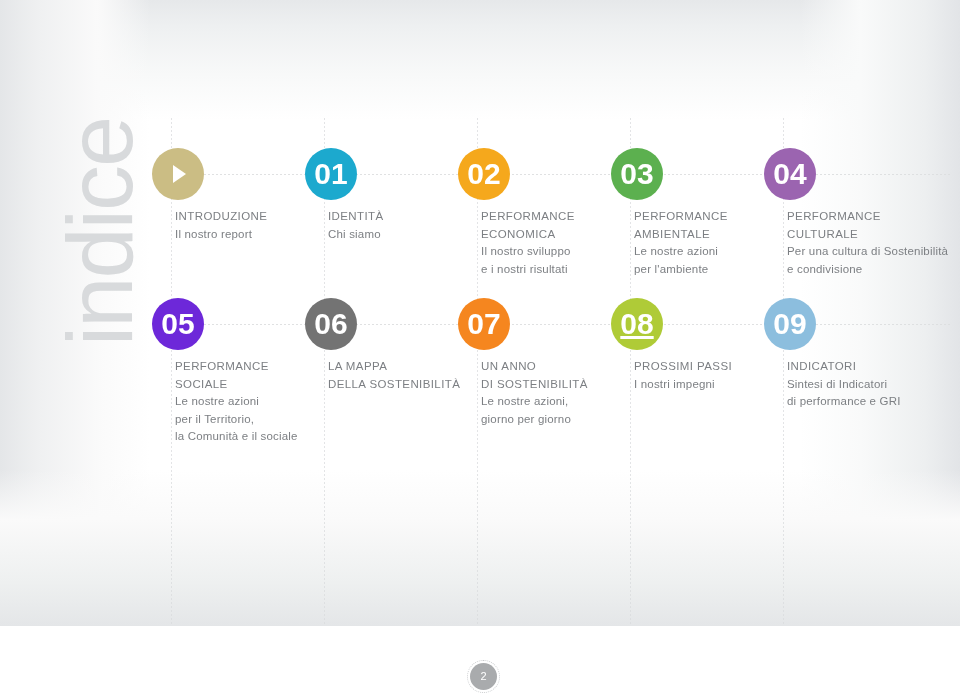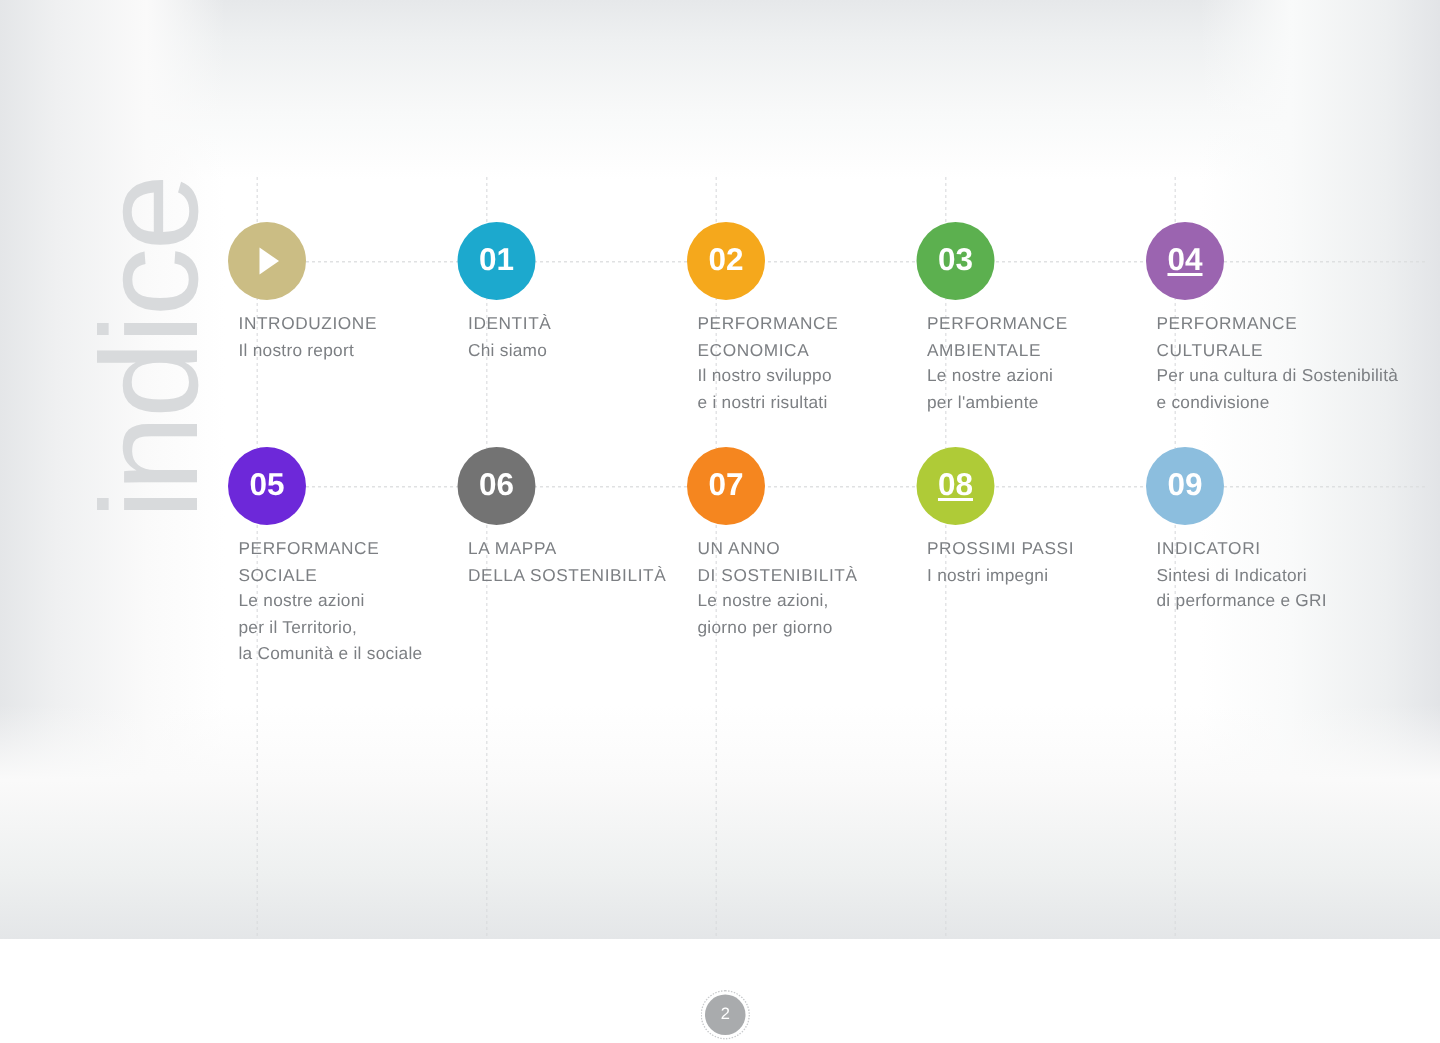--- a/index.html
+++ b/index.html
@@ -103,21 +103,21 @@
   }
 
   .badge {
     position: absolute;
     left: 0;
     top: 0;
     width: 52px;
     height: 52px;
     border-radius: 50%;
     color: #ffffff;
-    font-size: 21px;
+    font-size: 30px;
     font-weight: 700;
     line-height: 52px;
     text-align: center;
     letter-spacing: 0px;
     z-index: 3;
   }
   .badge.play { background: #cbbd84; }
   .play-tri {
     position: absolute;
     left: 21px;
@@ -133,21 +133,21 @@
     position: absolute;
     left: 7px;
     top: 60px;
     width: 190px;
     color: #7c7f83;
     font-size: 11.5px;
     line-height: 17.5px;
     letter-spacing: .18px;
     white-space: nowrap;
   }
-  .col-text .ln { display: block; }
+  .col-text .ln { display: block; margin-left: 16px; }
   .col-text .ln.caps { letter-spacing: .4px; }
 
   
   #page-number {
     position: absolute;
     left: 470px;
     top: 663px;
     width: 27px;
     height: 27px;
     border-radius: 50%;
@@ -219,21 +219,21 @@
       <div class="col" style="left: 611px;">
         <div class="badge" style="background: rgb(92, 176, 79);">03</div>
         <div class="col-text">
           <span class="ln caps">PERFORMANCE</span>
           <span class="ln caps">AMBIENTALE</span>
           <span class="ln">Le nostre azioni</span>
           <span class="ln">per l'ambiente</span>
         </div>
       </div>
       <div class="col" style="left: 764px;">
-        <div class="badge" style="background: rgb(155, 100, 176); text-decoration: underline;">04</div>
+        <div class="badge" style="background: rgb(155, 100, 176);">04</div>
         <div class="col-text">
           <span class="ln caps">PERFORMANCE</span>
           <span class="ln caps">CULTURALE</span>
           <span class="ln">Per una cultura di Sostenibilità</span>
           <span class="ln">e condivisione</span>
         </div>
       </div>
     </div>
   <div class="row" id="row-2">
       <div class="col" style="left: 152px;">

